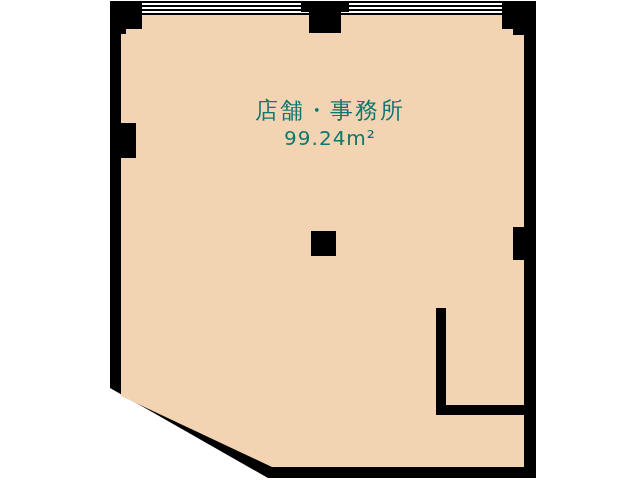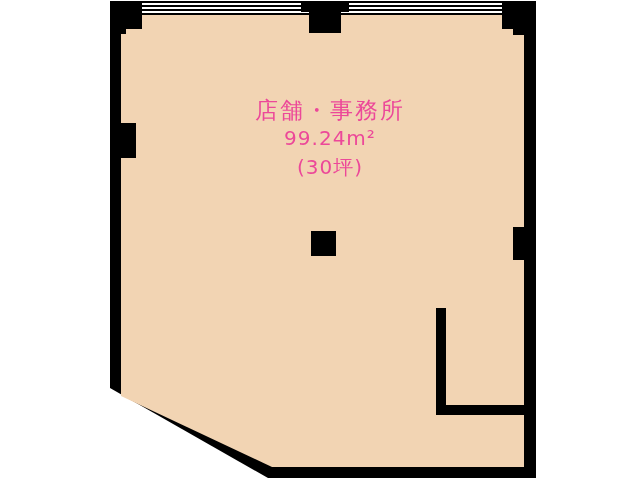--- a/index.html
+++ b/index.html
@@ -9,21 +9,21 @@
     font-family:"DejaVu Sans","Liberation Sans",sans-serif;
     position:relative;
     overflow:hidden;
   }
   .canvas{position:absolute;left:0;top:0;width:640px;height:480px;}
   svg{position:absolute;left:0;top:0;display:block;}
   .labels{
     position:absolute;
     left:180px;top:96px;width:300px;
     text-align:center;
-    color:#ec4899;
+    color:#0f766e;
   }
   .room-title{
     font-size:23px;
     letter-spacing:2px;
     line-height:1.3;
     white-space:nowrap;
   }
   .room-area{
     font-size:20px;
     letter-spacing:1px;
@@ -74,16 +74,15 @@
 
     <g>
       <rect x="436" y="308" width="10" height="107" fill="#000000"></rect>
       <rect x="436" y="405" width="88" height="10" fill="#000000"></rect>
     </g>
   </svg>
 
   <div class="labels">
     <div class="room-title">店舗・事務所</div>
     <div class="room-area">99.24m²</div>
-    <div class="room-tsubo">(30坪)</div>
   </div>
 
 </div>
 
 </body></html>

